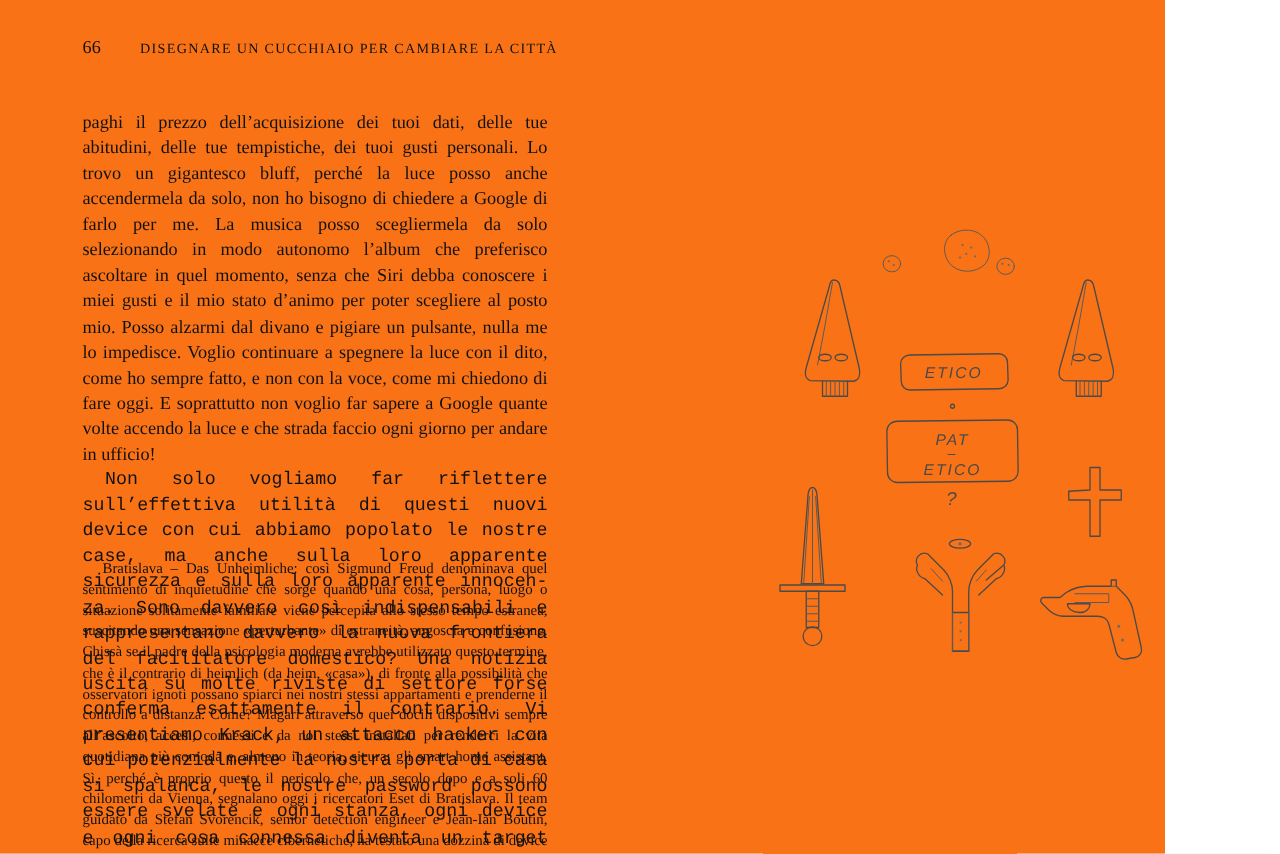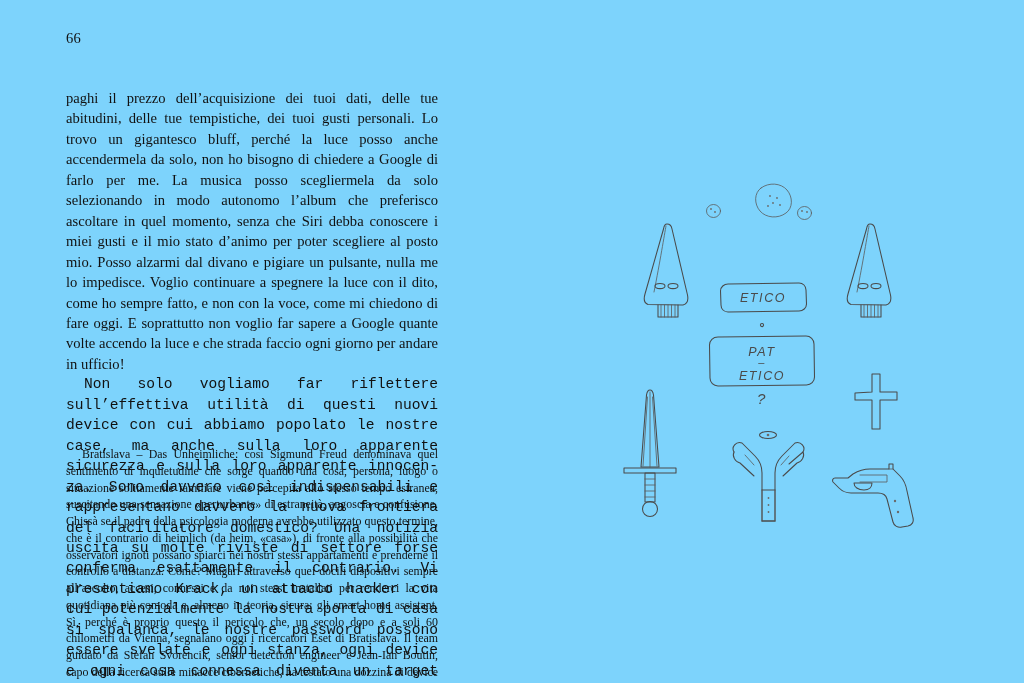--- a/index.html
+++ b/index.html
@@ -9,23 +9,23 @@
   }
   body {
     width: 1024px;
     height: 683px;
     overflow: hidden;
     font-family: "Liberation Serif", serif;
     color: #111111;
   }
   .spread {
     position: relative;
-    width: 1024px;
-    height: 683px;
-    background: #7dd3fc;
+    width: 932px;
+    height: 683px;
+    background: #f97316;
   }
 
   
   .page-left {
     position: absolute;
     left: 0; top: 0;
     width: 512px;
     height: 683px;
   }
   .running-head {
@@ -125,20 +125,21 @@
 </style>
 </head>
 <body>
 
 <div class="spread">
 
   <div class="page-left">
 
     <div class="running-head">
       <span class="folio">66</span>
+      <span class="head-title">Disegnare un cucchiaio per cambiare la città</span>
     </div>
 
     <div class="body-col">
       <p class="body">paghi il prezzo dell’acquisizione dei tuoi dati, delle tue abitudini, delle tue tempistiche, dei tuoi gusti personali. Lo trovo un gigantesco bluff, perché la luce posso anche accendermela da solo, non ho bisogno di chiedere a Google di farlo per me. La musica posso sceglier­mela da solo selezionando in modo autonomo l’album che preferisco ascoltare in quel momento, senza che Siri debba conoscere i miei gusti e il mio stato d’animo per poter scegliere al posto mio. Posso alzarmi dal divano e pigiare un pulsante, nulla me lo impedisce. Voglio continuare a spegnere la luce con il dito, come ho sempre fatto, e non con la voce, come mi chiedono di fare oggi. E soprattutto non voglio far sapere a Google quante volte accendo la luce e che strada faccio ogni giorno per andare in ufficio!</p>
       <p class="body indent">Non solo vogliamo far riflettere sull’effettiva utilità di questi nuovi device con cui abbiamo popolato le nostre case, ma anche sulla loro apparente sicurezza e sulla loro apparente innocen­za. Sono davvero così indispensabili e rappresentano davvero la nuova frontiera del facilitatore domestico? Una notizia uscita su molte riviste di settore forse conferma esattamente il contrario. Vi presentiamo Krack, un attacco hacker con cui potenzialmente la nostra porta di casa si spalanca, le nostre password possono essere svelate e ogni stanza, ogni device e ogni cosa connessa di­venta un target facile da valicare.</p>
     </div>
 
     <div class="note-block">
       <p class="note"><span class="it">Bratislava – Das Unheimliche</span><span>: così Sigmund Freud denominava quel sentimento di inquietudine che sorge quando una cosa, persona, luogo o situazione solitamente familiare viene percepita allo stesso tempo estranea, suscitando una sensazione «perturbante» di estraneità, angoscia e confu­sione. Chissà se il padre della psicologia moderna avrebbe utilizzato questo termine, che è il contrario di </span><span class="it">heimlich</span><span> (da </span><span class="it">heim</span><span>, «casa»), di fronte alla pos­sibilità che osservatori ignoti possano spiarci nei nostri stessi appartamenti e prenderne il controllo a distanza. Come? Magari attraverso quei docili dispositivi sempre all’ascolto, accesi, connessi e da noi stessi installati per renderci la vita quotidiana più comoda e, almeno in teoria, sicura: gli smart home assistant. Sì, perché è proprio questo il pericolo che, un secolo dopo e a soli 60 chilometri da Vienna, segnalano oggi i ricercatori Eset di Brati­slava. Il team guidato da Stefan Svorencik, senior detection engineer e Je­an-Ian Boutin, capo della ricerca sulle minacce cibernetiche, ha testato una dozzina di device simili dimostrando la vulnerabilità agli attacchi hacker delle telecamere D-Link 2132L, degli altoparlanti Echo Amazon di prima</span></p>
     </div>

